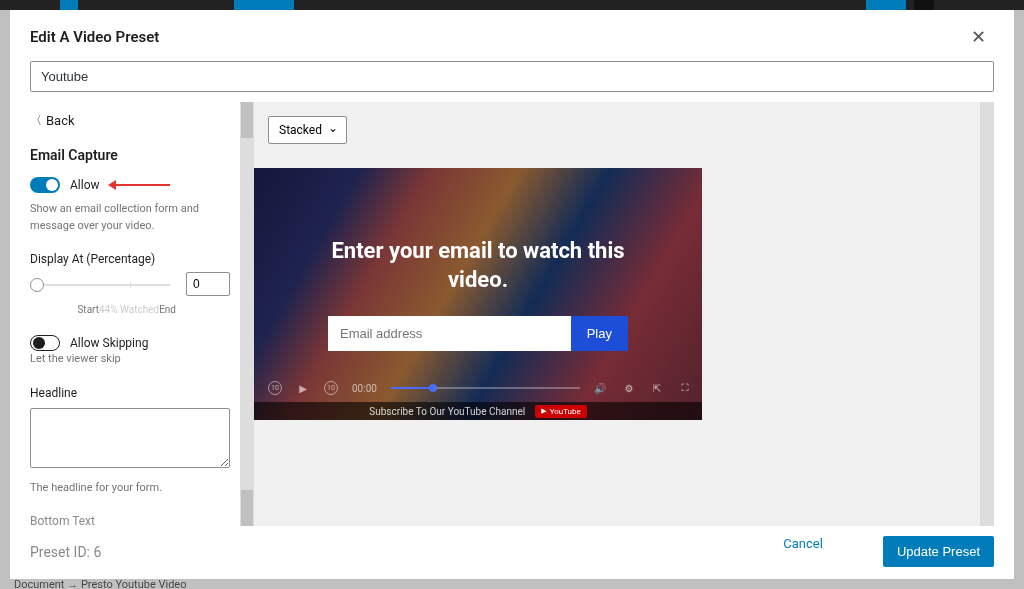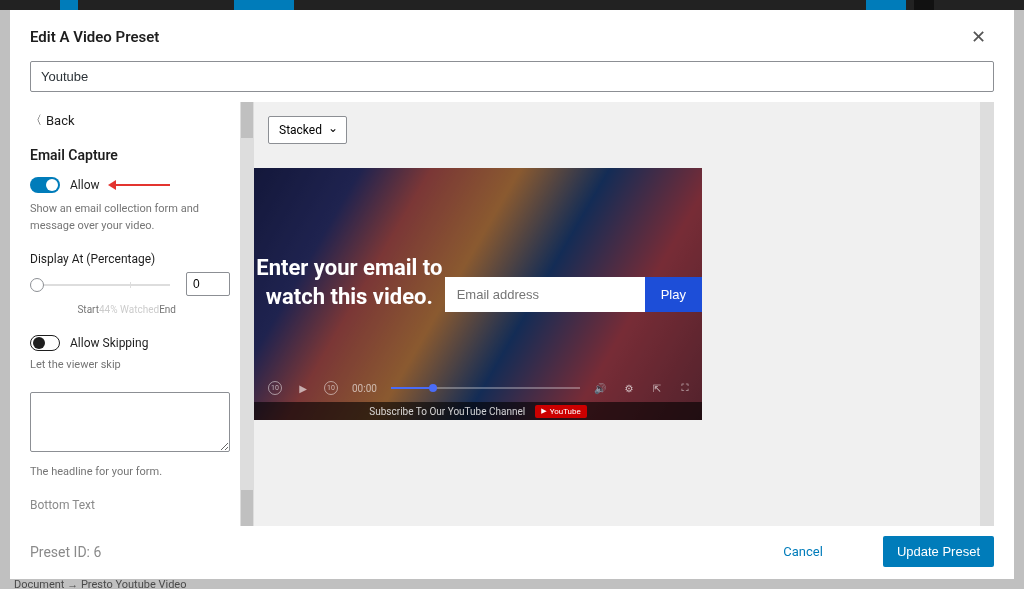--- a/index.html
+++ b/index.html
@@ -44,21 +44,21 @@
   flex: 1; display: flex; min-height: 0; padding: 0 20px;
 }
 .sidebar {
   width: 210px; padding: 10px 10px 10px 0;
   overflow-y: hidden;
 }
 .back-link { display:flex; align-items:center; gap:4px; font-size:13px; color:#1e1e1e; cursor:pointer; margin-bottom:18px; }
 .back-link .chev { font-size:12px; }
 .section-title { font-size:14px; font-weight:600; color:#1e1e1e; margin-bottom:14px; }
 
-.toggle-row { display:flex; align-items:center; gap:10px; margin-bottom:6px; position:relative; }
+.toggle-row { display:flex; align-items:center; gap:10px; position:relative; }
 .toggle {
   width: 30px; height: 16px; border-radius: 10px; position:relative; cursor:pointer;
 }
 .toggle.on { background:#007cba; }
 .toggle.off { background:#fff; border:1px solid #1e1e1e; }
 .toggle .knob {
   position:absolute; top:2px; width:12px; height:12px; border-radius:50%;
   background:#fff;
 }
 .toggle.on .knob { right:2px; }
@@ -103,21 +103,21 @@
   align-self:flex-start; margin:14px 0 0 14px;
   background:#fff; border:1px solid #8c8f94; border-radius:2px;
   padding:6px 24px 6px 10px; font-size:12px; cursor:pointer; position:relative;
 }
 .layout-select::after { content:'⌄'; position:absolute; right:8px; top:4px; font-size:12px; }
 
 .video-card {
   margin-top:24px; width:448px; height:252px; position:relative; overflow:hidden;
   background: linear-gradient(120deg,#1a1a40 0%, #2b2b60 18%, #b84a3a 30%, #d08030 45%, #1a3a6a 60%, #b33a3a 78%, #7a2a2a 100%);
 }
-.video-overlay { position:absolute; inset:0; background:rgba(10,20,50,0.35); display:flex; flex-direction:row; align-items:center; justify-content:center; }
+.video-overlay { position:absolute; inset:0; background:rgba(10,20,50,0.35); display:flex; flex-direction:column; align-items:center; justify-content:center; }
 .card-headline { color:#fff; font-size:22px; font-weight:700; text-align:center; line-height:1.3; margin-bottom:22px; max-width:320px; }
 .email-row { display:flex; width:300px; }
 .email-input { flex:1; padding:10px 12px; font-size:13px; border:none; background:#fff; color:#555; }
 .play-btn { background:#1d4ed8; color:#fff; border:none; padding:10px 16px; font-size:13px; cursor:pointer; }
 
 .controls {
   position:absolute; left:4px; right:0; bottom:18px; height:28px; display:flex; align-items:center; gap:14px; padding:0 10px; color:rgba(255,255,255,0.6); font-size:10px;
 }
 .ctl-icon { width:14px; height:14px; display:flex; align-items:center; justify-content:center; font-size:10px; }
 .ctl-icon.circle { border:1px solid rgba(255,255,255,0.5); border-radius:50%; font-size:7px; }
@@ -131,21 +131,21 @@
   display:flex; align-items:center; justify-content:center; gap:10px;
 }
 .sub-text { color:rgba(255,255,255,0.8); font-size:10px; }
 .yt-badge { background:#cc0000; color:#fff; font-size:8px; padding:2px 6px; border-radius:2px; display:flex; align-items:center; gap:3px; }
 .yt-badge::before{content:'▶'; font-size:7px;}
 
 .footer {
   padding: 10px 20px 12px 20px; display:flex; align-items:center; justify-content:space-between;
 }
 .preset-id { font-size:14px; color:#8a8a8a; }
-.footer-actions { display:flex; gap:16px; align-items:center; }
+.footer-actions { display:flex; gap:16px; align-items:flex-start; }
 .cancel-link { color:#007cba; font-size:13px; cursor:pointer; }
 .update-btn { background:#007cba; color:#fff; border:none; padding:8px 14px; font-size:13px; border-radius:2px; cursor:pointer;margin-left:44px; }
 
 .crumb { position:absolute; left:14px; bottom:-2px; font-size:11px; color:#4a4a4a; }
 
 .cutoff { color:#8a8a8a; font-size:12px; margin-top:4px; }
 .section-gap { margin-bottom:20px; }
 </style>
 </head>
 <body>
@@ -202,20 +202,21 @@
       </div>
 
       <div class="toggle-row">
         <div class="toggle off">
             <div class="knob"></div>
           </div>
         <div class="toggle-label">Allow Skipping</div>
       </div>
       <div class="help">Let the viewer skip</div>
 
+      <div class="field-label">Headline</div>
       <textarea class="textarea" style=""></textarea>
       <div class="help" style="margin-top:8px;">The headline for your form.</div>
 
       <div class="cutoff">Bottom Text</div>
     </div>
 
     <div class="preview-pane">
       <div class="layout-select">
         <span>Stacked</span>
       </div>

